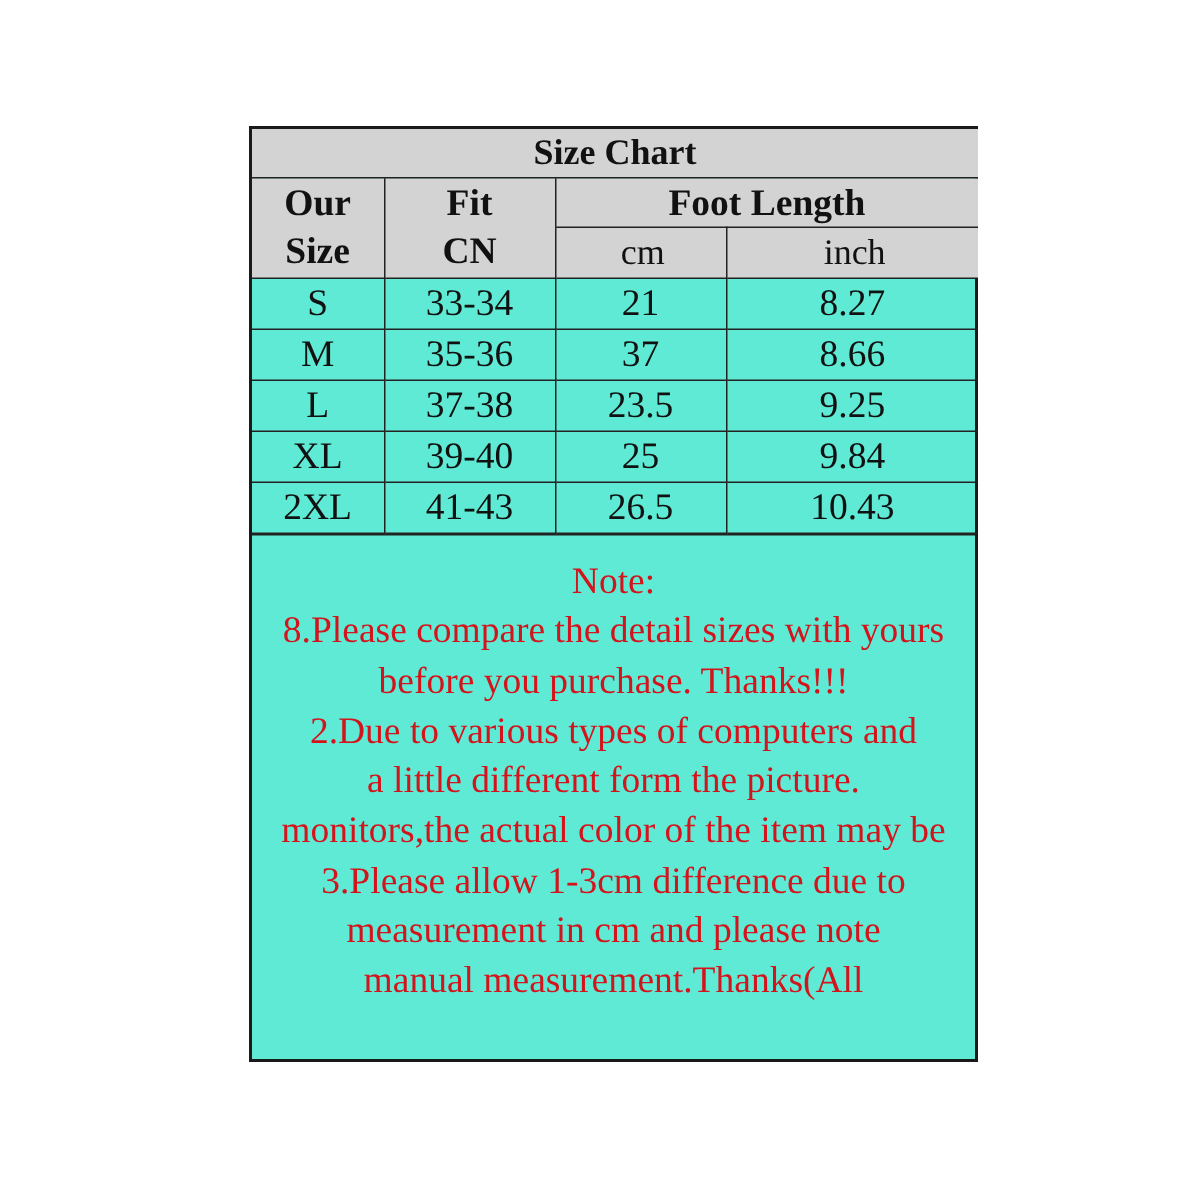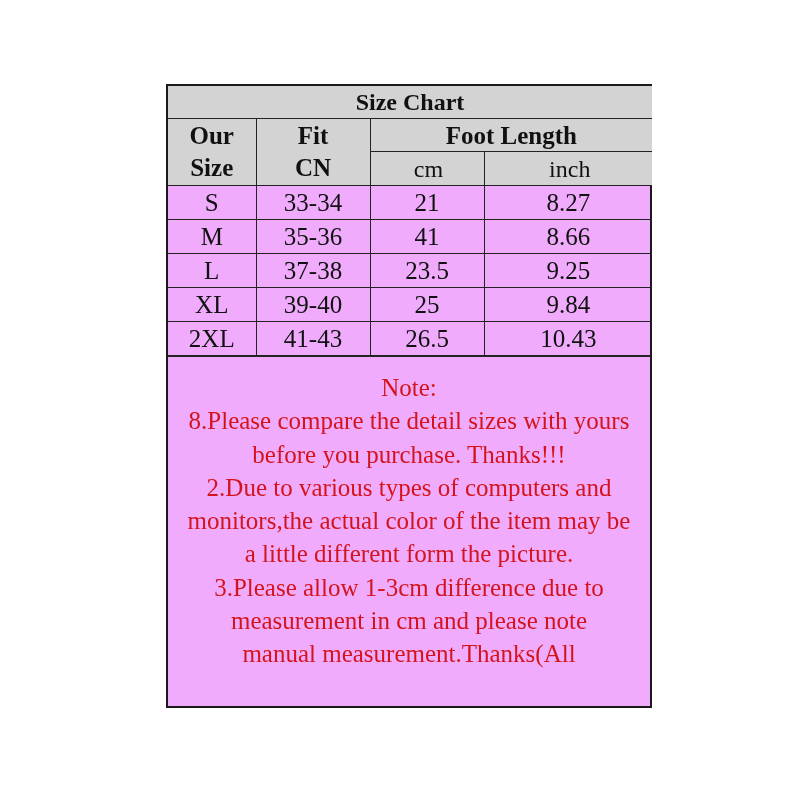--- a/index.html
+++ b/index.html
@@ -15,21 +15,21 @@
       font-family: "Liberation Serif", "DejaVu Serif", serif;
     }
     .chart {
       position: absolute;
       left: 166px;
       top: 84px;
       width: 486px;
       height: 624px;
       border: 2px solid #1a1a1a;
       box-sizing: border-box;
-      background: #f0abfc;
+      background: #5eead4;
     }
     table.size-table {
       border-collapse: collapse;
       width: 100%;
       table-layout: fixed;
     }
     table.size-table td {
       border: 1.5px solid #222;
       padding: 0;
       text-align: center;
@@ -113,21 +113,21 @@
     </tr>
     <tr class="data-row">
       <td>S</td>
       <td>33-34</td>
       <td>21</td>
       <td>8.27</td>
     </tr>
     <tr class="data-row">
       <td>M</td>
       <td>35-36</td>
-      <td>41</td>
+      <td>37</td>
       <td>8.66</td>
     </tr>
     <tr class="data-row">
       <td>L</td>
       <td>37-38</td>
       <td>23.5</td>
       <td>9.25</td>
     </tr>
     <tr class="data-row">
       <td>XL</td>
@@ -142,19 +142,19 @@
       <td>10.43</td>
     </tr>
   </tbody>
     </table>
 
   <div class="note-box">
     <span class="note-line">Note:</span>
     <span class="note-line">8.Please compare the detail sizes with yours</span>
     <span class="note-line">before you purchase. Thanks!!!</span>
     <span class="note-line">2.Due to various types of computers and</span>
+    <span class="note-line">a little different form the picture.</span>
     <span class="note-line">monitors,the actual color of the item may be</span>
-    <span class="note-line">a little different form the picture.</span>
     <span class="note-line">3.Please allow 1-3cm difference due to</span>
     <span class="note-line">measurement in cm and please note</span>
     <span class="note-line">manual measurement.Thanks(All</span>
   </div>
 </div>
 
 </body></html>

